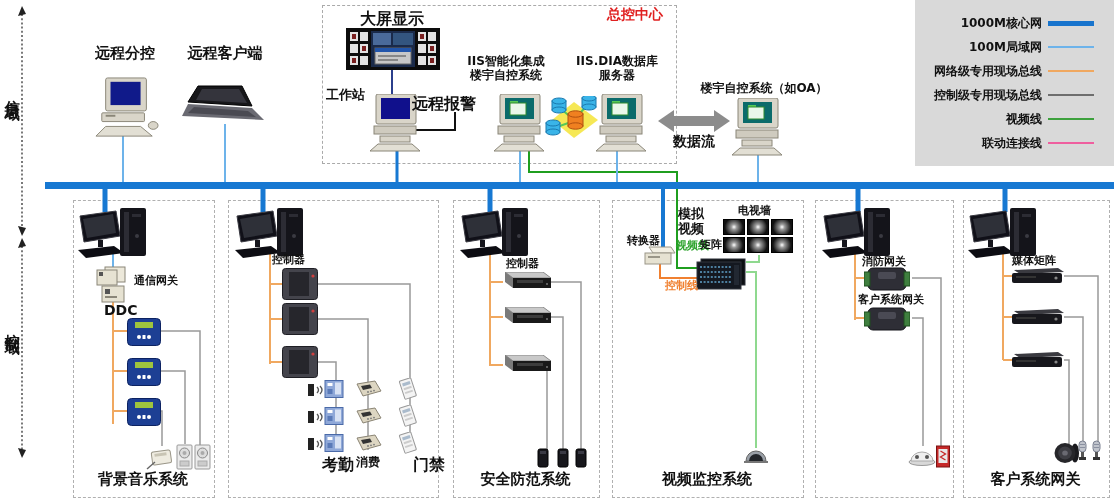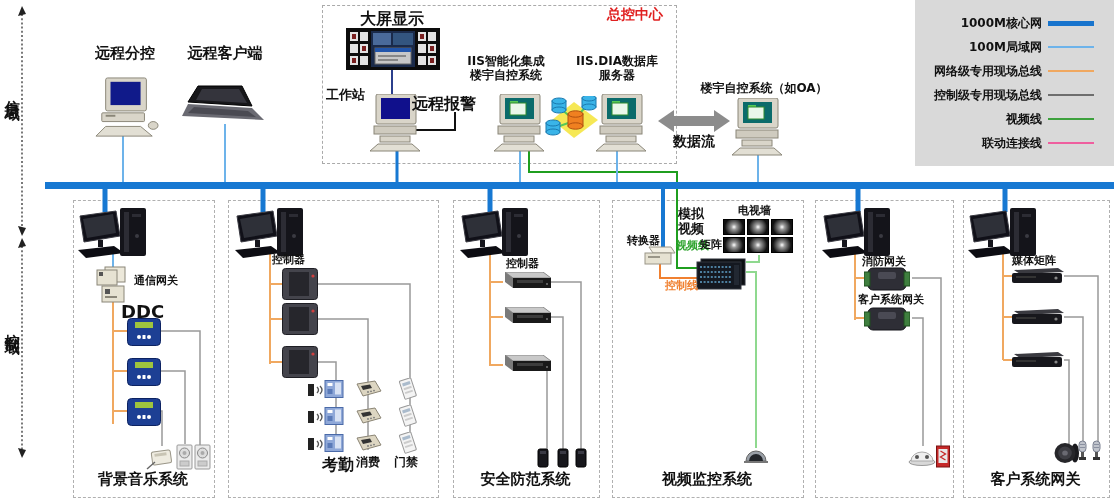--- a/index.html
+++ b/index.html
@@ -517,27 +517,27 @@
   <div class="lbl" style="left:326px;top:88px;font-size:13px">工作站</div>
   <div class="lbl" style="left:412px;top:95px;font-size:16px">远程报警</div>
   <div class="lbl ctr" style="left:449px;top:55px;width:114px;font-size:12px">IIS智能化集成</div>
   <div class="lbl ctr" style="left:449px;top:69px;width:114px;font-size:12px">楼宇自控系统</div>
   <div class="lbl ctr" style="left:566px;top:55px;width:102px;font-size:12px">IIS.DIA数据库</div>
   <div class="lbl ctr" style="left:566px;top:69px;width:102px;font-size:12px">服务器</div>
   <div class="lbl ctr" style="left:692px;top:82px;width:144px;font-size:12px">楼宇自控系统（如OA）</div>
   <div class="lbl ctr" style="left:669px;top:133px;width:50px;font-size:14px">数据流</div>
 
   <div class="lbl" style="left:134px;top:275px;font-size:11px">通信网关</div>
-  <div class="lbl" style="left:121px;top:302px;font-size:18px">DDC</div>
+  <div class="lbl" style="left:104px;top:302px;font-size:14px">DDC</div>
   <div class="lbl ctr" style="left:73px;top:471px;width:140px;font-size:15px">背景音乐系统</div>
 
   <div class="lbl" style="left:272px;top:254px;font-size:11px">控制器</div>
   <div class="lbl" style="left:322px;top:456px;font-size:16px">考勤</div>
   <div class="lbl" style="left:356px;top:456px;font-size:12px">消费</div>
-  <div class="lbl" style="left:394px;top:456px;font-size:12px">门禁</div>
+  <div class="lbl" style="left:413px;top:456px;font-size:16px">门禁</div>
 
   <div class="lbl" style="left:506px;top:258px;font-size:11px">控制器</div>
   <div class="lbl ctr" style="left:453px;top:471px;width:145px;font-size:15px">安全防范系统</div>
 
   <div class="lbl ctr" style="left:676px;top:207px;width:30px;font-size:13px;white-space:normal">模拟视频</div>
   <div class="lbl" style="left:627px;top:235px;font-size:11px">转换器</div>
   <div class="lbl" style="left:676px;top:240px;font-size:11px;color:#2fa42f">视频线</div>
   <div class="lbl" style="left:700px;top:239px;font-size:11px">矩阵</div>
   <div class="lbl" style="left:738px;top:205px;font-size:11px">电视墙</div>
   <div class="lbl" style="left:665px;top:280px;font-size:11px;color:#f08030">控制线</div>

